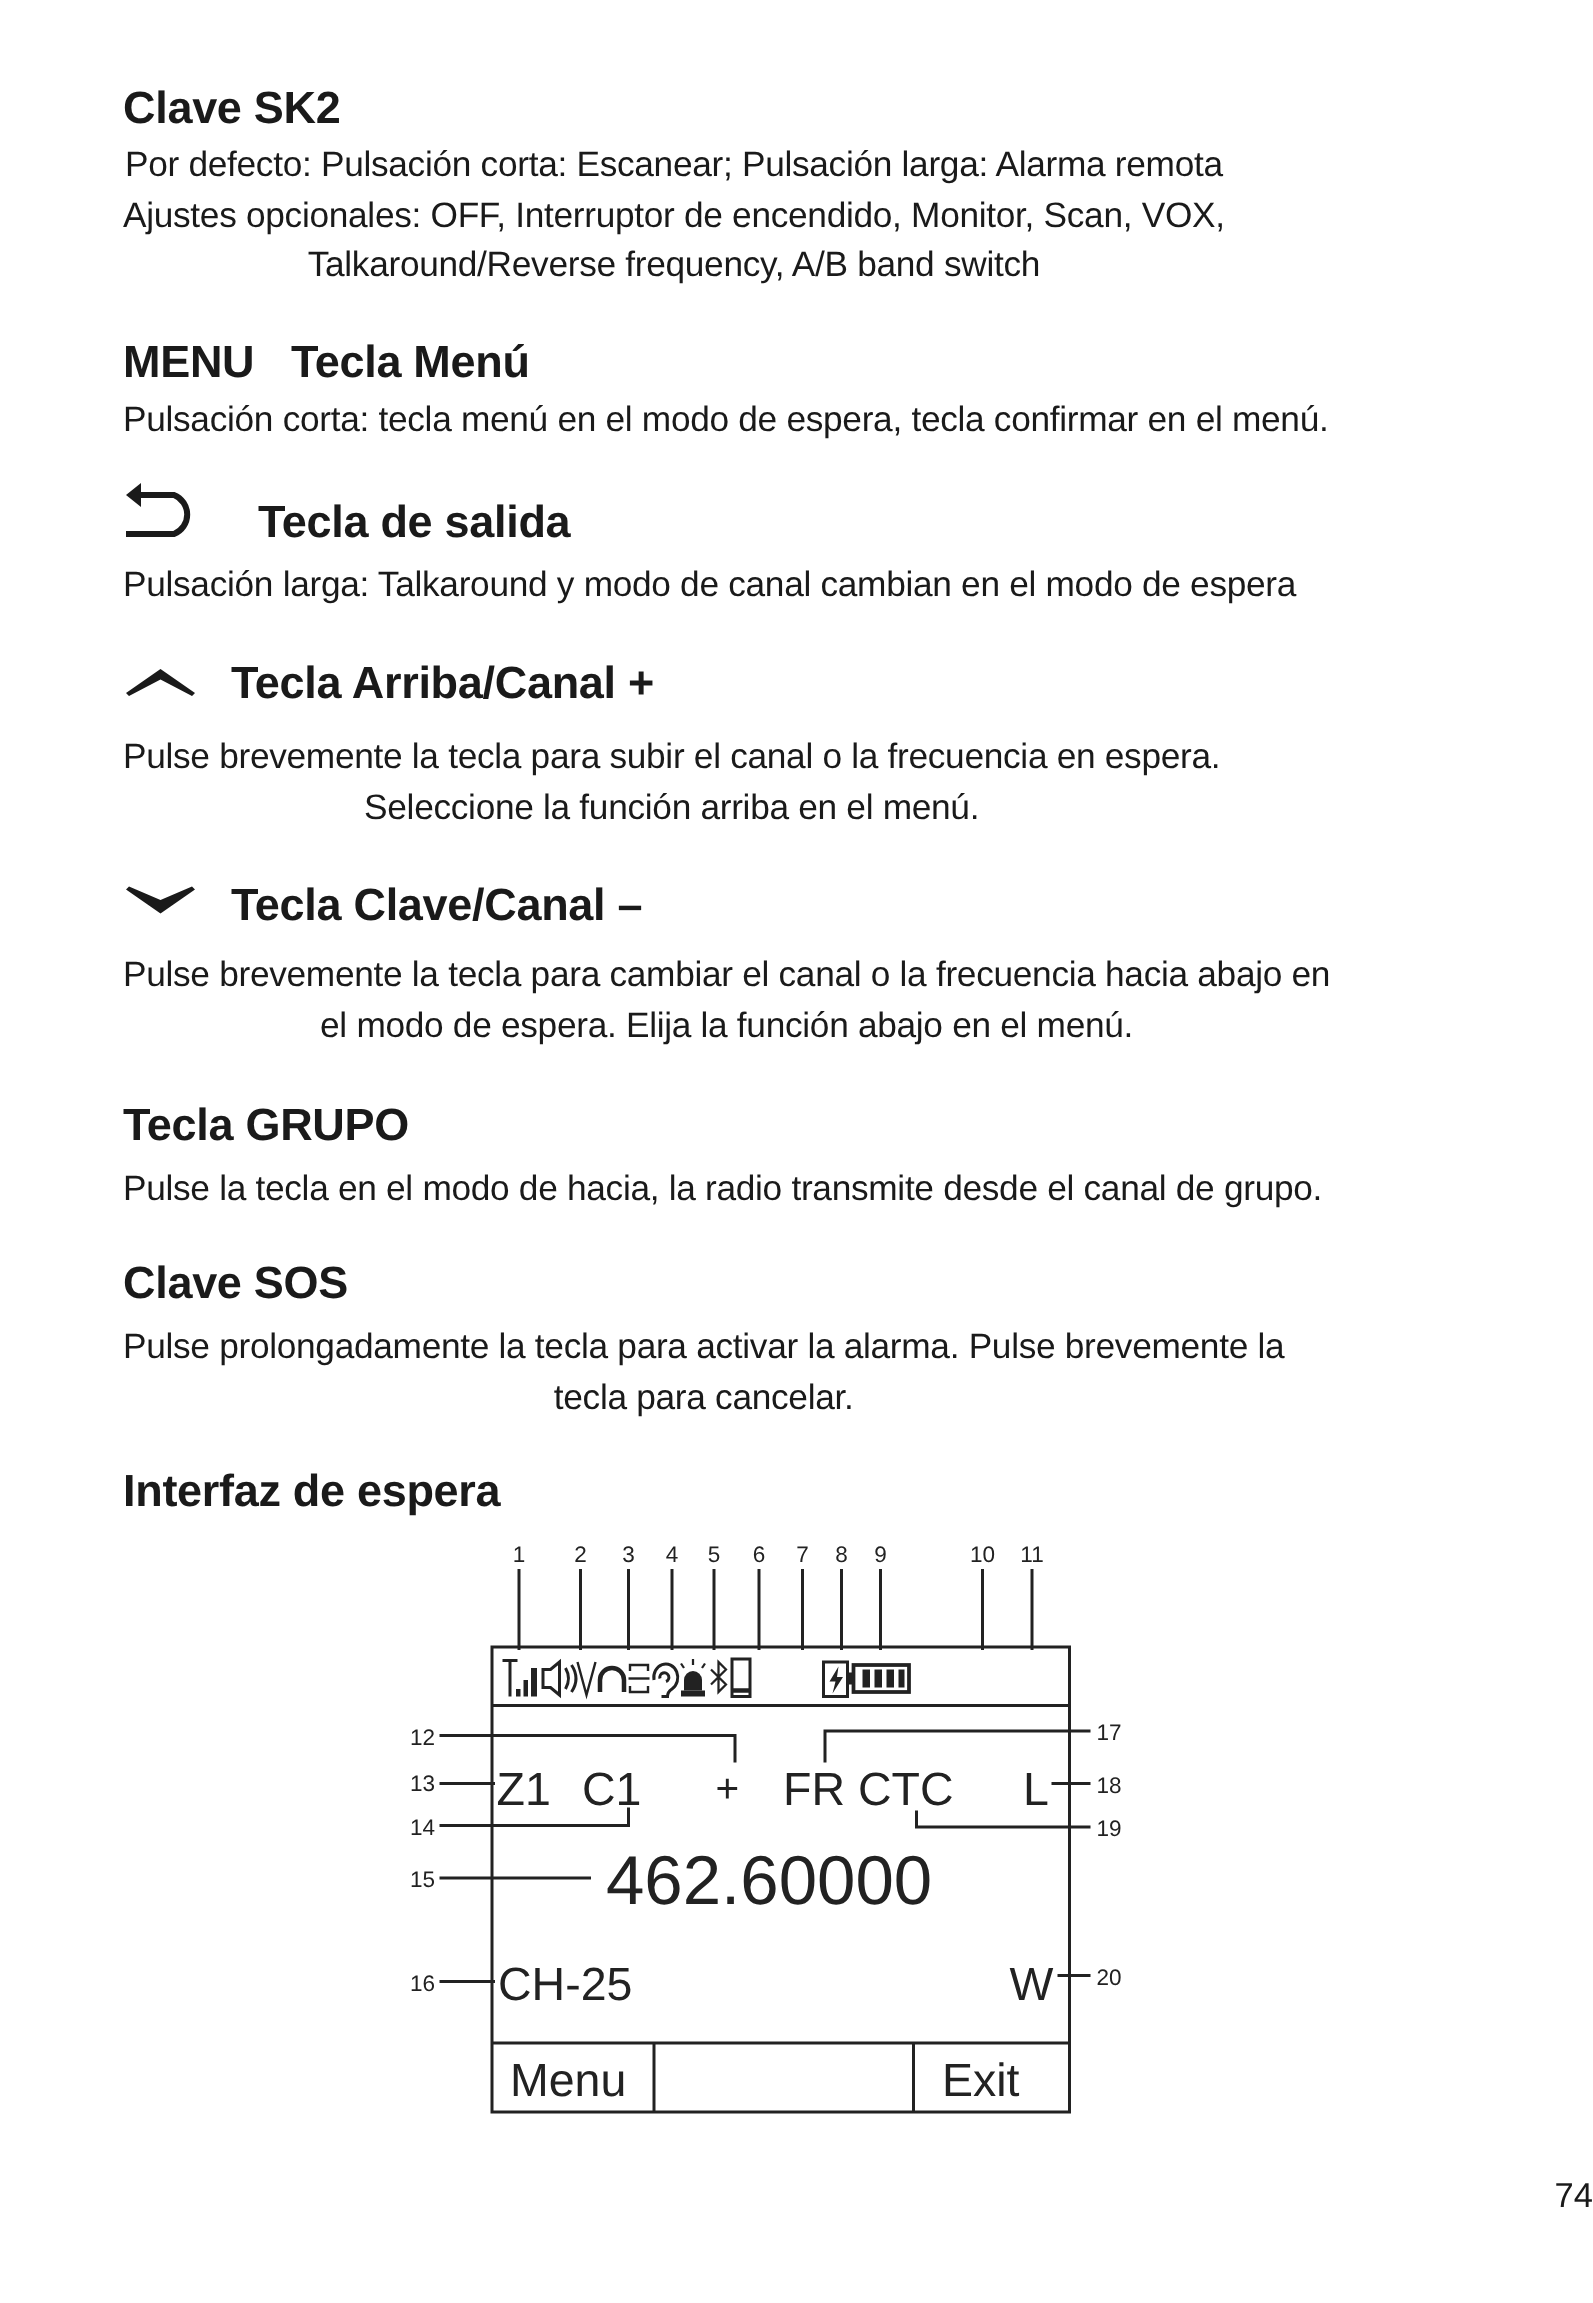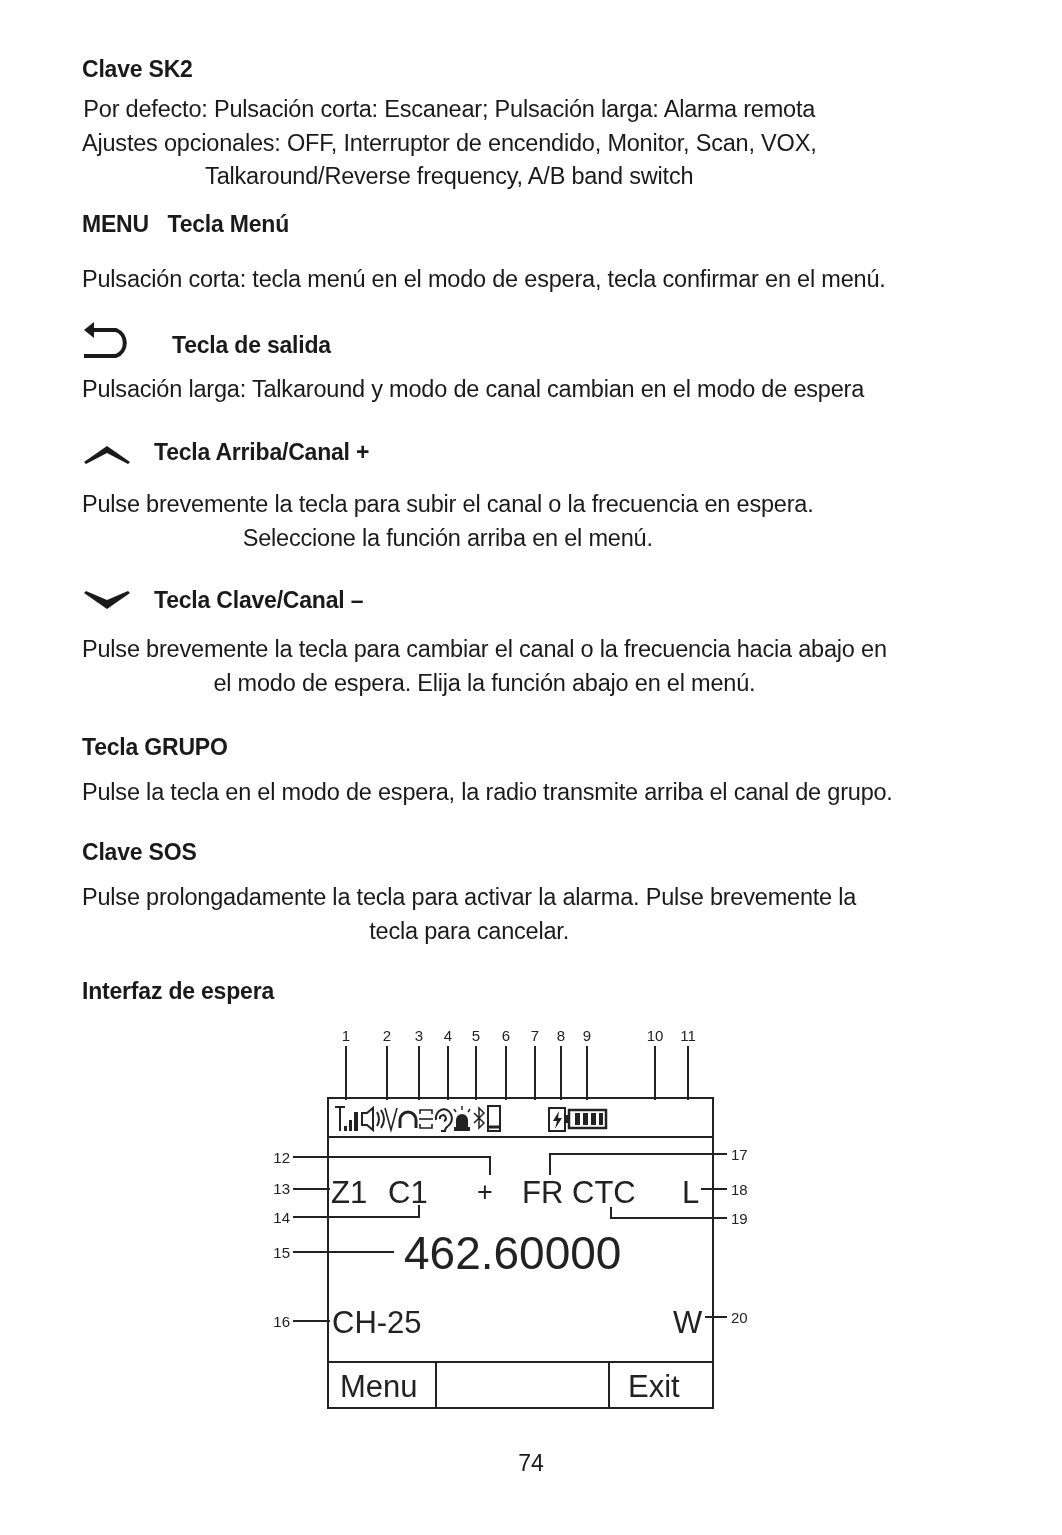--- a/index.html
+++ b/index.html
@@ -1,35 +1,35 @@
 <!DOCTYPE html>
 <html><head>
 <meta charset="utf-8">
 <style>
   html, body { margin:0; padding:0; background:#ffffff; }
   body { width:1062px; height:1535px; position:relative; overflow:hidden;
          font-family:"Liberation Sans", sans-serif; color:#1a1a1a; }
-  .h { position:absolute; left:82px; font-weight:bold; font-size:23px; letter-spacing:-0.2px;text-align:center; }
+  .h { position:absolute; left:82px; font-weight:bold; font-size:30px; letter-spacing:-0.2px;text-align:center; }
   .p { position:absolute; left:82px; font-size:23.5px; line-height:33.5px; letter-spacing:-0.2px; white-space:pre-line;text-align:center; }
   .ico { position:absolute; left:82px; }
-  .pgnum { position:absolute; top:1450px; left:0; width:1062px; text-align:center; font-size:23px; }
+  .pgnum { position:absolute; top:1450px; left:0; width:1062px; text-align:right; font-size:23px; }
 
   #lcd { position:absolute; left:0; top:0; }
   .lcdtxt { font-family:"Liberation Sans", sans-serif; fill:#222; }
   .num { font-family:"Liberation Sans", sans-serif; font-size:15px; fill:#222; }
 </style>
 </head>
 <body>
 
 <div class="h" style="top:56px">Clave SK2</div>
 <div class="p" style="top:93px">Por defecto: Pulsación corta: Escanear; Pulsación larga: Alarma remota
 Ajustes opcionales: OFF, Interruptor de encendido, Monitor, Scan, VOX,
 Talkaround/Reverse frequency, A/B band switch</div>
 
-<div class="h" style="top: 211px; white-space: pre;">MENU   Tecla Menú</div>
+<div class="h" style="top: 225px; white-space: pre;">MENU   Tecla Menú</div>
 <div class="p" style="top:263px">Pulsación corta: tecla menú en el modo de espera, tecla confirmar en el menú.</div>
 
 <svg class="ico" style="top:322px" width="52" height="38" viewBox="0 0 52 38">
   <path d="M2 34 H34 A14 14 0 0 0 34 8 H10" fill="none" stroke="#1a1a1a" stroke-width="4"></path>
   <path d="M12 0 L2 8 L12 16 Z" fill="#1a1a1a"></path>
 </svg>
 <div class="h" style="top:332px;left:172px">Tecla de salida</div>
 <div class="p" style="top:373px">Pulsación larga: Talkaround y modo de canal cambian en el modo de espera</div>
 
 <svg class="ico" style="top:440px" width="50" height="26" viewBox="0 0 50 26">
@@ -40,21 +40,21 @@
 Seleccione la función arriba en el menú.</div>
 
 <svg class="ico" style="top:587px" width="50" height="26" viewBox="0 0 50 26">
   <path d="M2 6 L25 22 L48 6 L46 4 L25 13 L4 4 Z" fill="#1a1a1a"></path>
 </svg>
 <div class="h" style="top:587px;left:154px">Tecla Clave/Canal –</div>
 <div class="p" style="top:633px">Pulse brevemente la tecla para cambiar el canal o la frecuencia hacia abajo en
 el modo de espera. Elija la función abajo en el menú.</div>
 
 <div class="h" style="top:734px">Tecla GRUPO</div>
-<div class="p" style="top:776px">Pulse la tecla en el modo de espera, la radio transmite arriba el canal de grupo.</div>
+<div class="p" style="top:776px">Pulse la tecla en el modo de hacia, la radio transmite desde el canal de grupo.</div>
 
 <div class="h" style="top:839px">Clave SOS</div>
 <div class="p" style="top:881px">Pulse prolongadamente la tecla para activar la alarma. Pulse brevemente la
 tecla para cancelar.</div>
 
 <div class="h" style="top:978px">Interfaz de espera</div>
 
 <svg id="lcd" width="1062" height="1535">
   <g stroke="#222" stroke-width="2" fill="none">
 

